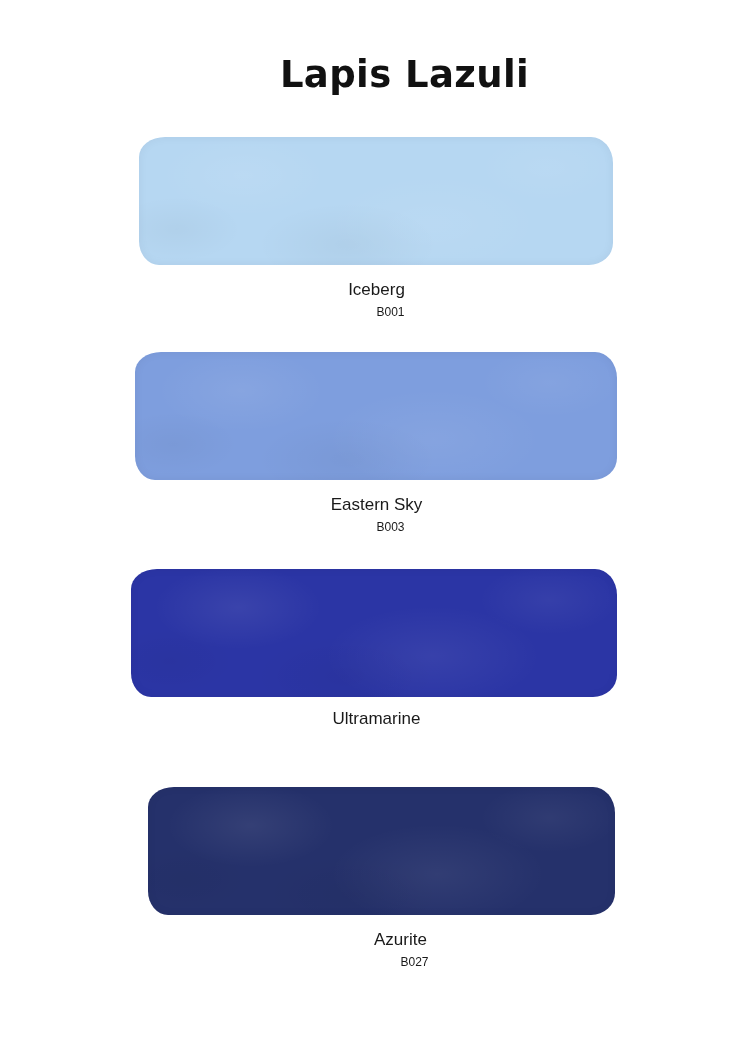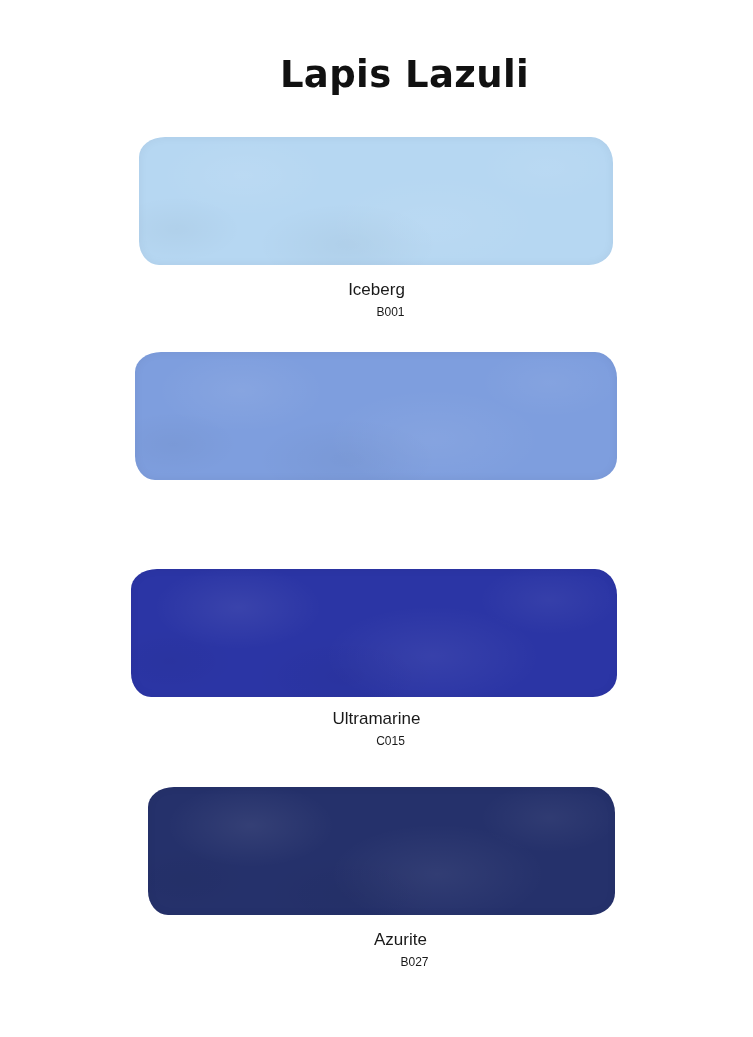--- a/index.html
+++ b/index.html
@@ -126,29 +126,32 @@
     <div class="caption" style="top:141px;">
       <span class="name">Iceberg</span>
       <span class="code">B001</span>
     </div>
   </div>
 
   <div class="swatch-group" style="top:352px;">
     <div class="swatch-wrap">
       <div class="swatch" style="left: 135px; width: 482px; background-color: rgb(126, 158, 222);"></div>
     </div>
+    <div class="caption" style="top:141px;">
+      <span class="name">Eastern Sky</span>
+      <span class="code">B003</span>
+    </div>
   </div>
 
   <div class="swatch-group" style="top:569px;">
     <div class="swatch-wrap">
       <div class="swatch" style="left: 131px; width: 486px; background-color: rgb(43, 53, 165);"></div>
     </div>
     <div class="caption" style="top:138px;">
       <span class="name">Ultramarine</span>
-      <span class="code">C015</span>
     </div>
   </div>
 
   <div class="swatch-group" style="top:787px;">
     <div class="swatch-wrap">
       <div class="swatch" style="left: 148px; width: 467px; background-color: rgb(37, 49, 107);"></div>
     </div>
     <div class="caption" style="top:141px;padding-left:24px;">
       <span class="name">Azurite</span>
       <span class="code">B027</span>

